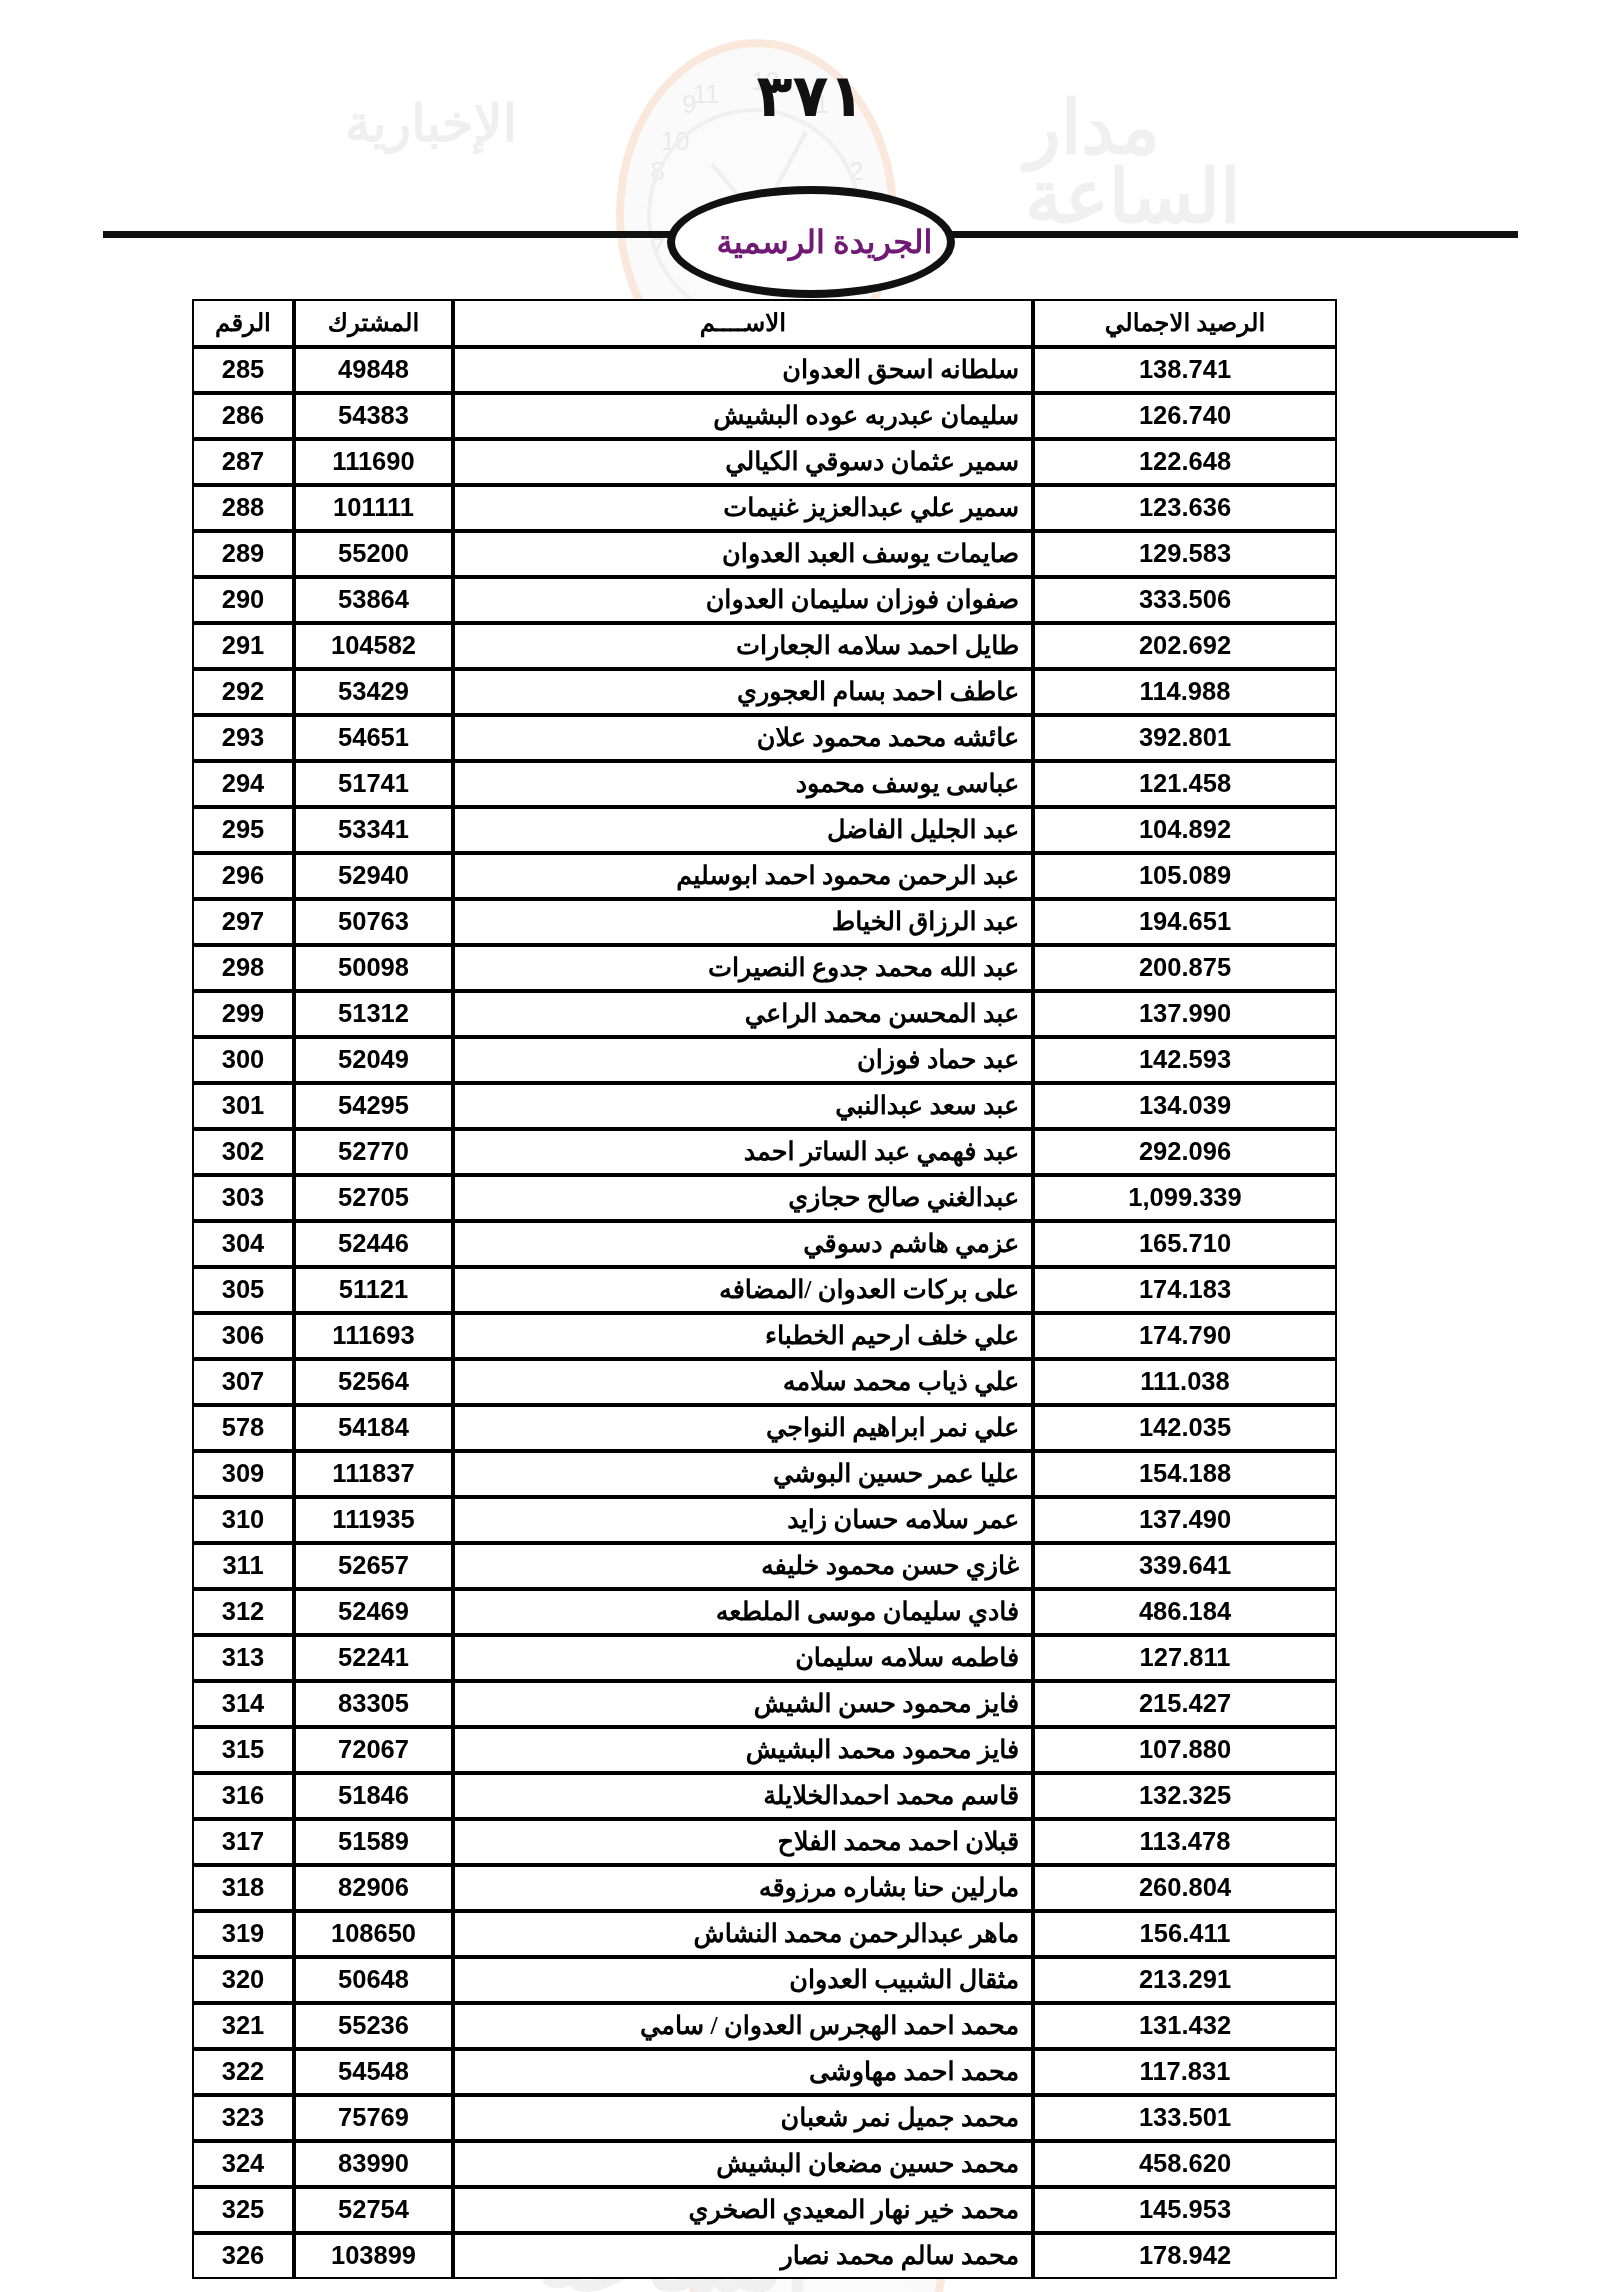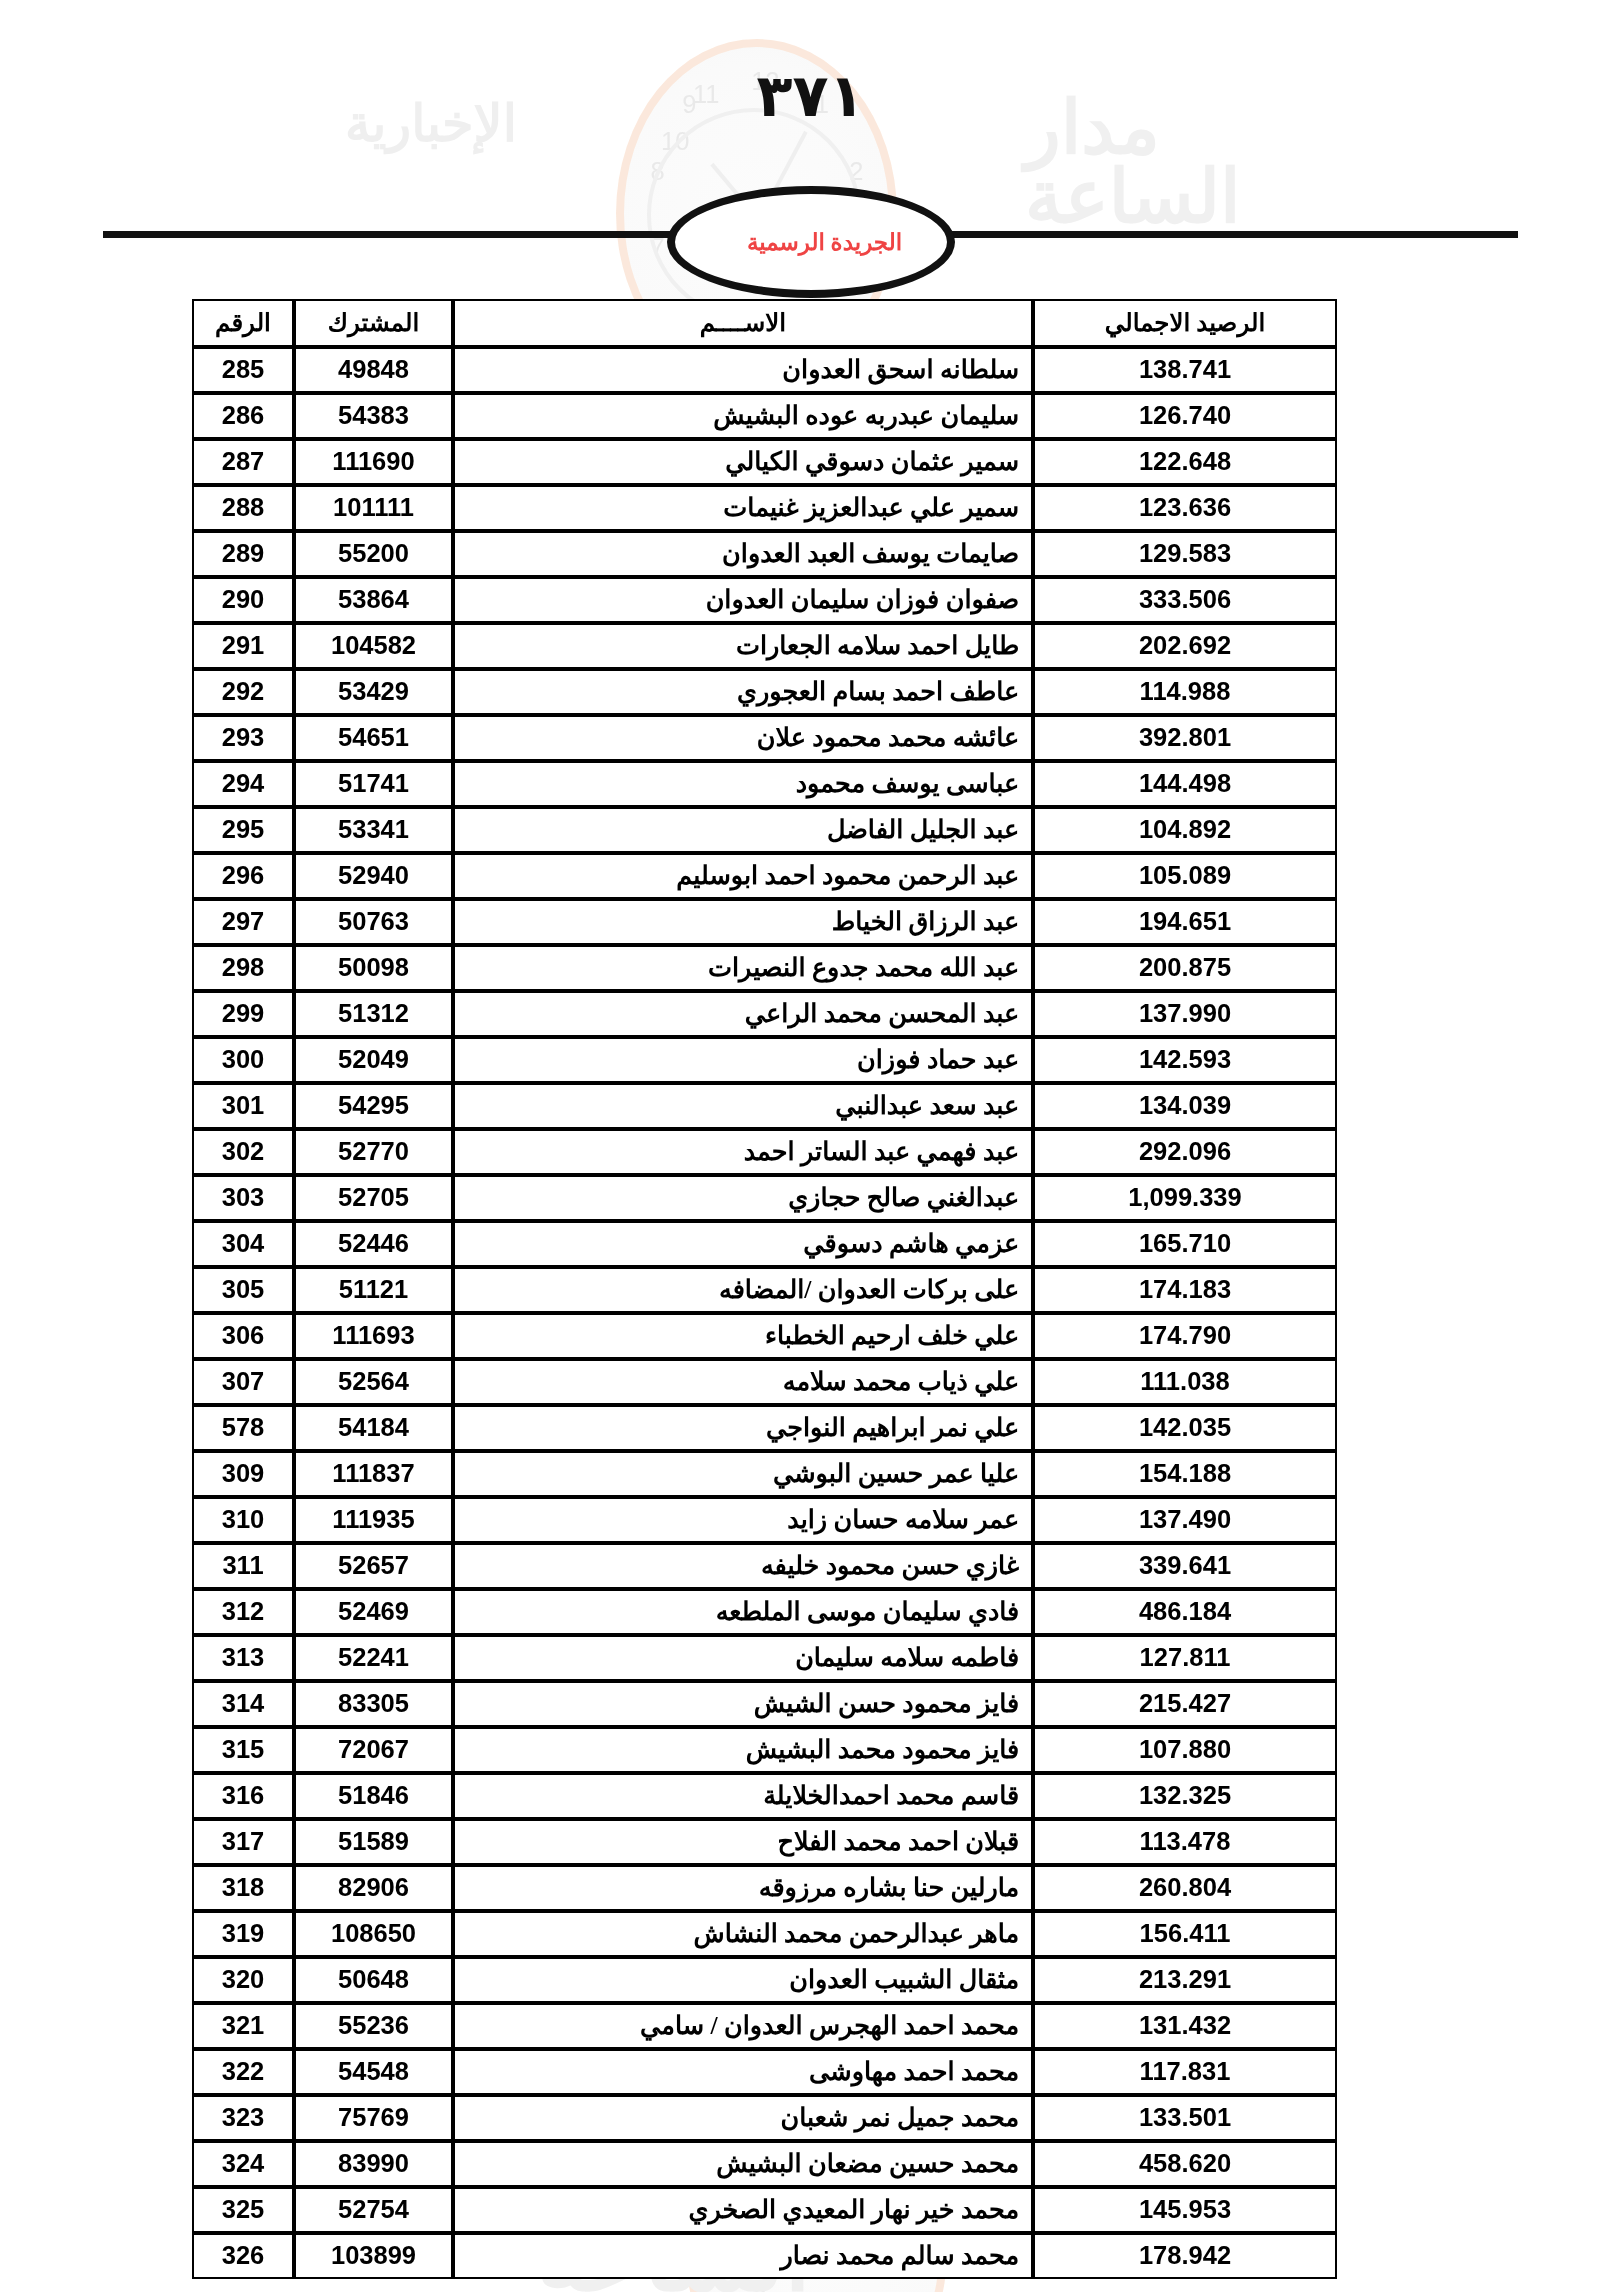--- a/index.html
+++ b/index.html
@@ -105,23 +105,23 @@
     height: 96px;
     border: 8.8px solid #111;
     border-radius: 50%;
     background: #fff;
     display: flex;
     align-items: center;
     justify-content: center;
     z-index: 3;
   }
   .header-oval span {
-    font-size: 23px;
+    font-size: 32px;
     font-weight: bold;
-    color: #ef4444;
+    color: #701a75;
     font-family: "Liberation Serif", "DejaVu Serif", serif;
     margin-left: 28px;
   }
 
   
   .table-wrap {
     position: absolute;
     top: 299px;
     left: 192px;
     width: 1145px;
@@ -365,21 +365,21 @@
           <td class="cell-sub">53429</td>
           <td class="cell-num">292</td>
         </tr>
         <tr>
           <td class="cell-balance">392.801</td>
           <td class="cell-name">عائشه محمد محمود علان</td>
           <td class="cell-sub">54651</td>
           <td class="cell-num">293</td>
         </tr>
         <tr>
-          <td class="cell-balance">144.498</td>
+          <td class="cell-balance">121.458</td>
           <td class="cell-name">عباسى يوسف  محمود</td>
           <td class="cell-sub">51741</td>
           <td class="cell-num">294</td>
         </tr>
         <tr>
           <td class="cell-balance">104.892</td>
           <td class="cell-name">عبد الجليل الفاضل</td>
           <td class="cell-sub">53341</td>
           <td class="cell-num">295</td>
         </tr>

